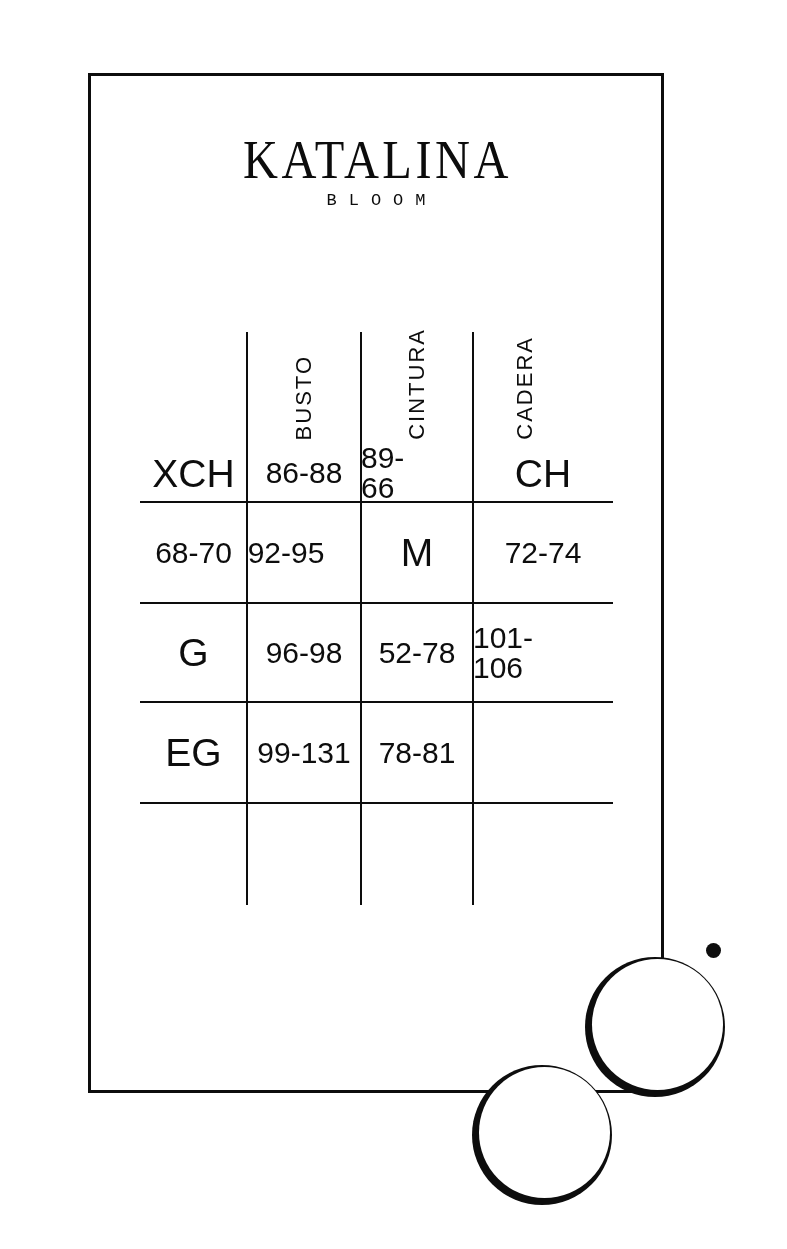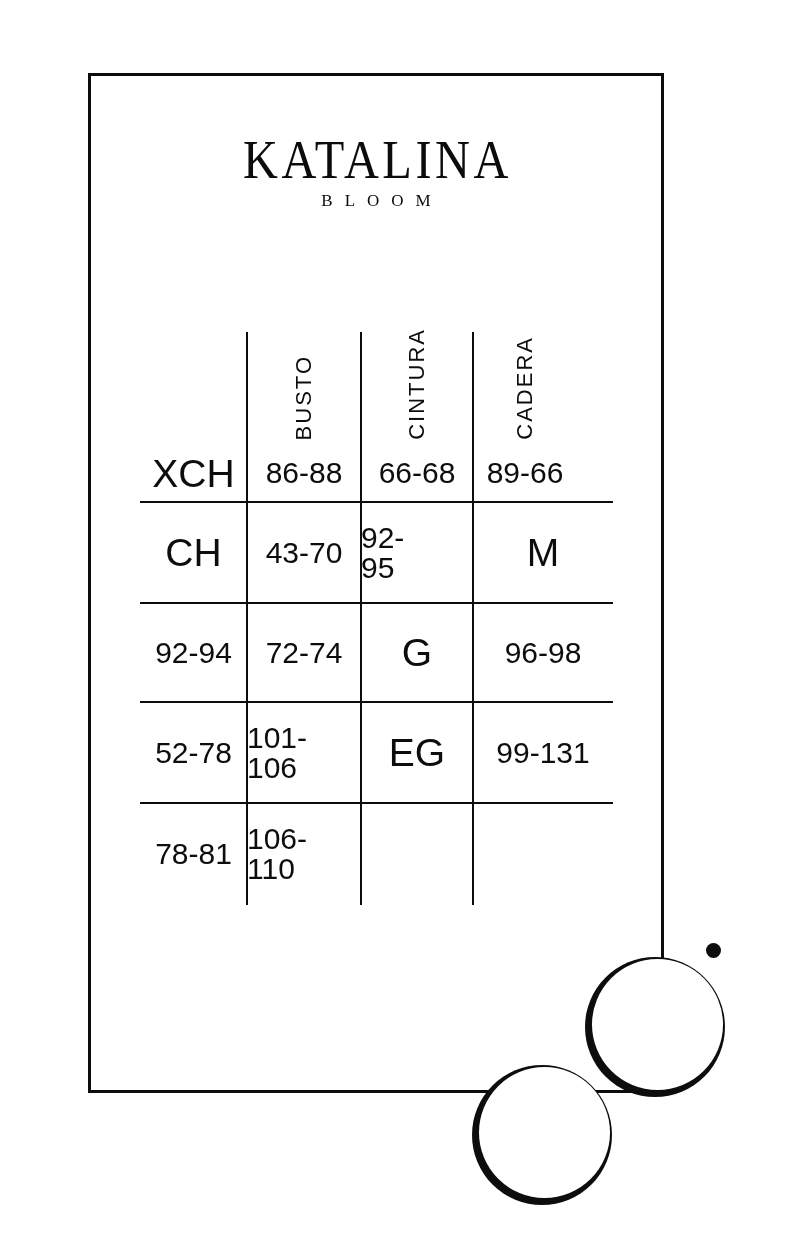--- a/index.html
+++ b/index.html
@@ -40,21 +40,21 @@
     font-size: 55px;
     line-height: 1;
     letter-spacing: 4px;
     padding-left: 4px;
     transform: scaleX(0.88);
     transform-origin: center;
     white-space: nowrap;
   }
   .brand-sub {
     margin-top: 5px;
-    font-family: Liberation Serif, serif;
+    font-family: Liberation Mono, monospace;
     font-size: 17px;
     line-height: 1;
     letter-spacing: 12px;
     padding-left: 12px;
     white-space: nowrap;
   }
   
   .size-table {
     position: absolute;
     left: 140px;
@@ -180,40 +180,37 @@
       </div>
       <div class="cell th">
         <span class="vtext">CINTURA</span>
       </div>
       <div class="cell th col4">
         <span class="vtext">CADERA</span>
       </div>
 
       <div class="cell size-label">XCH</div>
       <div class="cell val">86-88</div>
-      <div class="cell val">66-68</div>
       <div class="cell val col4">89-66</div>
 
       <div class="cell size-label">CH</div>
-      <div class="cell val">43-70</div>
+      <div class="cell val">68-70</div>
       <div class="cell val col4">92-95</div>
 
       <div class="cell size-label">M</div>
-      <div class="cell val">92-94</div>
       <div class="cell val">72-74</div>
 
       <div class="cell size-label">G</div>
       <div class="cell val">96-98</div>
       <div class="cell val">52-78</div>
       <div class="cell val col4">101-106</div>
 
       <div class="cell size-label">EG</div>
       <div class="cell val">99-131</div>
       <div class="cell val">78-81</div>
-      <div class="cell val col4">106-110</div>
     </div>
   </div>
 
   <div class="circle c1">
     <div class="inner"></div>
   </div>
   <div class="circle c2">
     <div class="inner"></div>
   </div>
   <div class="dot"></div>

